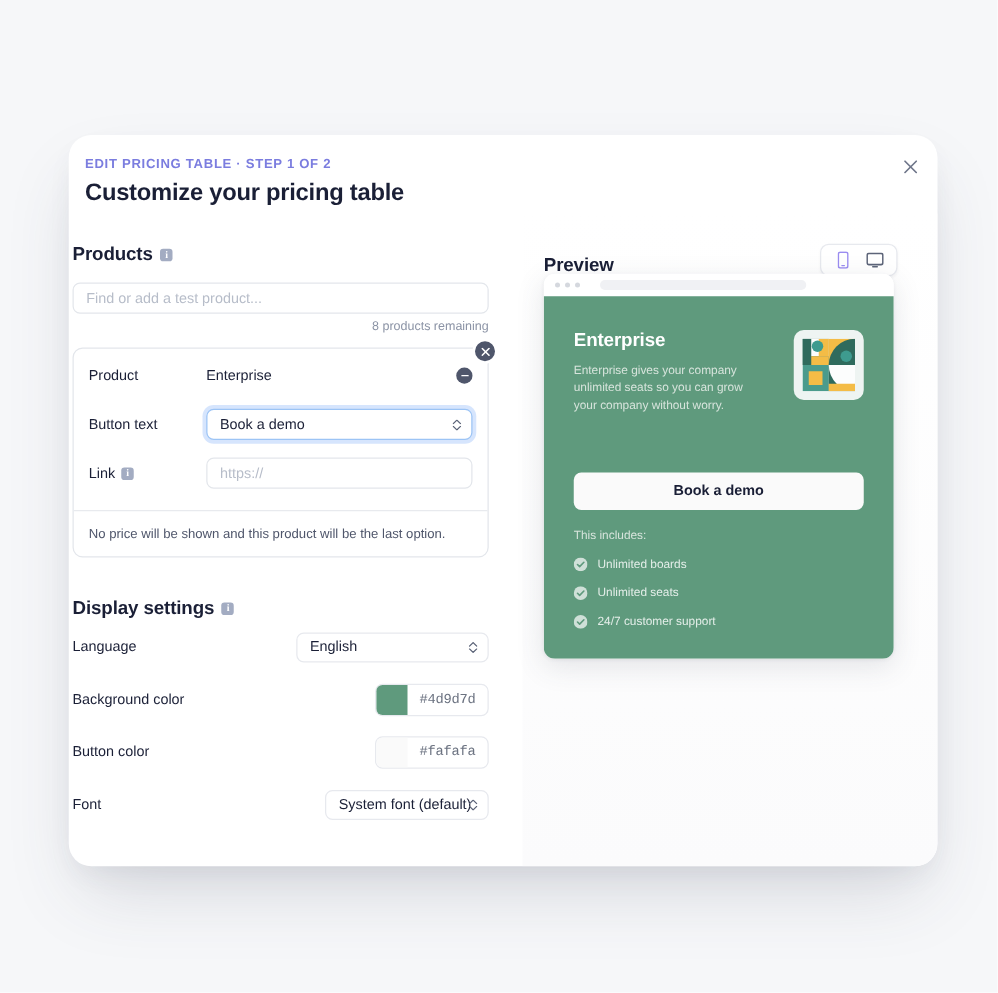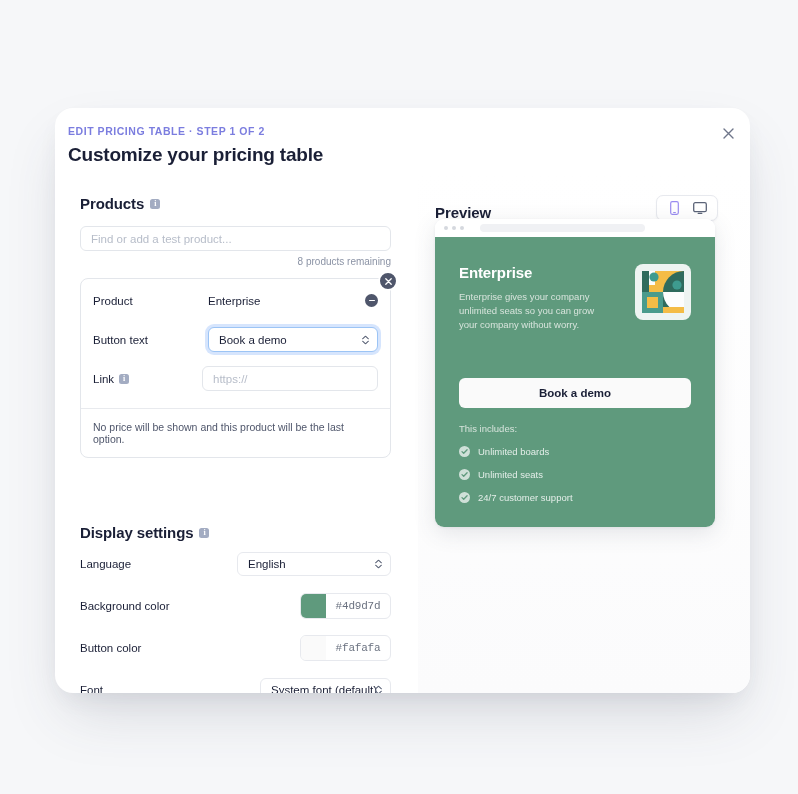--- a/index.html
+++ b/index.html
@@ -66,21 +66,21 @@
     position: absolute;
     top: 63px;
     left: 0;
     right: 0;
     bottom: 0;
   }
 
   
   .left-pane {
     width: 363px;
-    padding: 0 0 0 25px;
+    padding: 0 0 0 3px;
     box-sizing: border-box;
     position: relative;
     overflow: hidden;
   }
   .left-inner {
     padding: 24px 27px 0 0;
   }
 
   .section-title {
     display: flex;
@@ -143,21 +143,21 @@
   }
   .pc-rows { padding: 2px 12px 10px 12px; }
   .pc-row {
     display: flex;
     align-items: center;
     min-height: 39px;
   }
   .pc-label {
     font-size: 11.5px;
     color: #1a1f36;
-    width: 115px;
+    width: 94px;
     display: flex;
     align-items: center;
     gap: 5px;
   }
   .pc-value {
     font-size: 11.5px;
     color: #1a1f36;
     flex: 1;
   }
   .pc-minus {
@@ -241,21 +241,21 @@
   .linkinput::placeholder { color: #b7bdc9; }
 
   .pc-foot {
     border-top: 1px solid #e8eaee;
     padding: 12px;
     font-size: 10.5px;
     color: #4f566b;
   }
 
   
-  .display-title { margin-top: 66px; }
+  .display-title { margin-top: 32px; }
 
   .ds-row {
     display: flex;
     align-items: center;
     min-height: 39px;
     margin-top: 3px;
   }
   .ds-label {
     font-size: 11.5px;
     color: #1a1f36;

